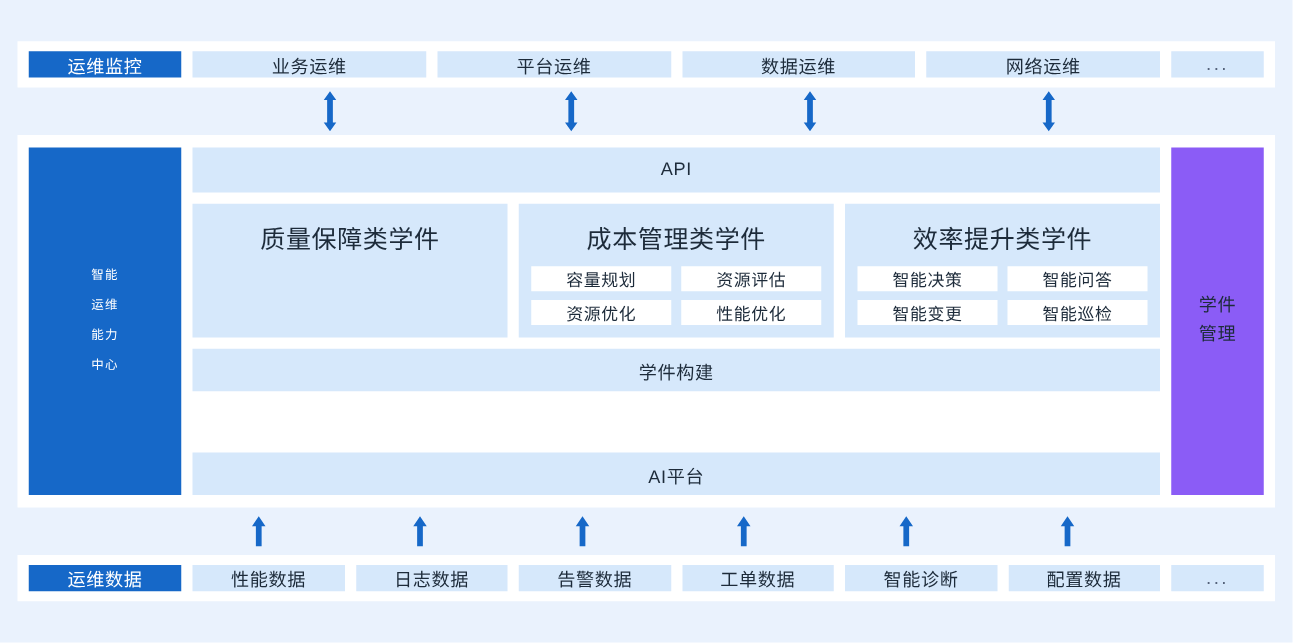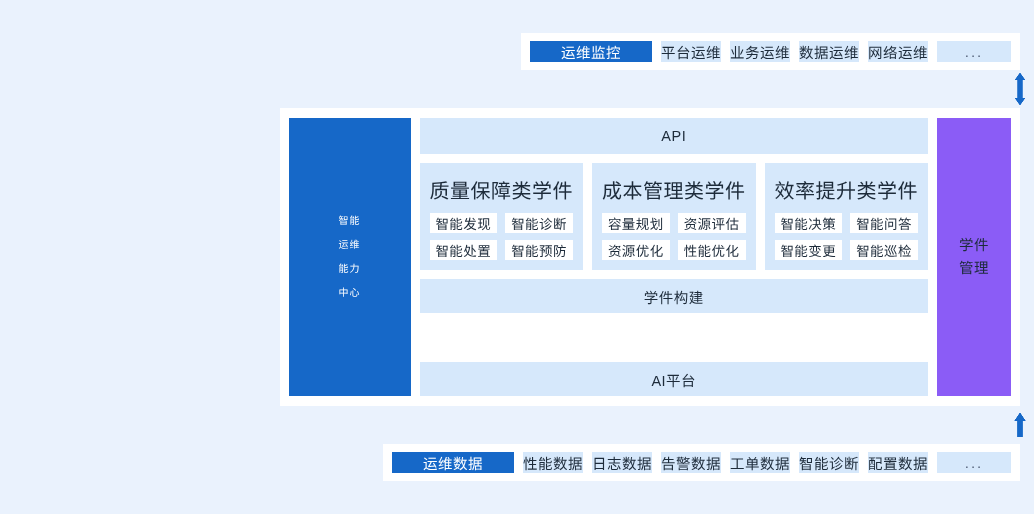--- a/index.html
+++ b/index.html
@@ -17,21 +17,20 @@
   }
 
   .diagram {
     position: relative;
     width: 1034px;
     height: 514px;
     box-sizing: border-box;
     padding: 0 14px;
     display: flex;
     flex-direction: column;
-    align-items: flex-end;
   }
 
   
   .panel {
     background: #ffffff;
     box-sizing: border-box;
   }
 
   
   .top-panel {
@@ -193,22 +192,22 @@
   .bottom-panel .cell.fixed-tail { flex: 0 0 74px; }
 </style>
 </head>
 <body>
 
 <div class="diagram">
 
   <div class="panel top-panel">
     <div class="cell primary fixed-lead">运维监控</div>
 
+    <div class="cell">业务运维</div>
     <div class="cell">平台运维</div>
-    <div class="cell">业务运维</div>
     <div class="cell">数据运维</div>
     <div class="cell">网络运维</div>
 
     <div class="cell ellipsis fixed-tail">...</div>
   </div>
 
   <div class="connector">
     <span class="arrow" style="left:24.9%;">
       <svg width="14" height="34" viewBox="0 0 14 34" aria-hidden="true">
         <path d="M7 1 L12 8 H9.3 V26 H12 L7 33 L2 26 H4.7 V8 H2 Z" fill="#1668c8"></path>
@@ -243,26 +242,20 @@
     </div>
 
     <div class="mid-center">
 
       <div class="band api">API</div>
 
       <div class="groups">
 
         <div class="group">
           <div class="group-title">质量保障类学件</div>
-          <div class="group-grid">
-            <div class="chip">智能发现</div>
-            <div class="chip">智能诊断</div>
-            <div class="chip">智能处置</div>
-            <div class="chip">智能预防</div>
-          </div>
         </div>
 
         <div class="group">
           <div class="group-title">成本管理类学件</div>
           <div class="group-grid">
             <div class="chip">容量规划</div>
             <div class="chip">资源评估</div>
             <div class="chip">资源优化</div>
             <div class="chip">性能优化</div>
           </div>

